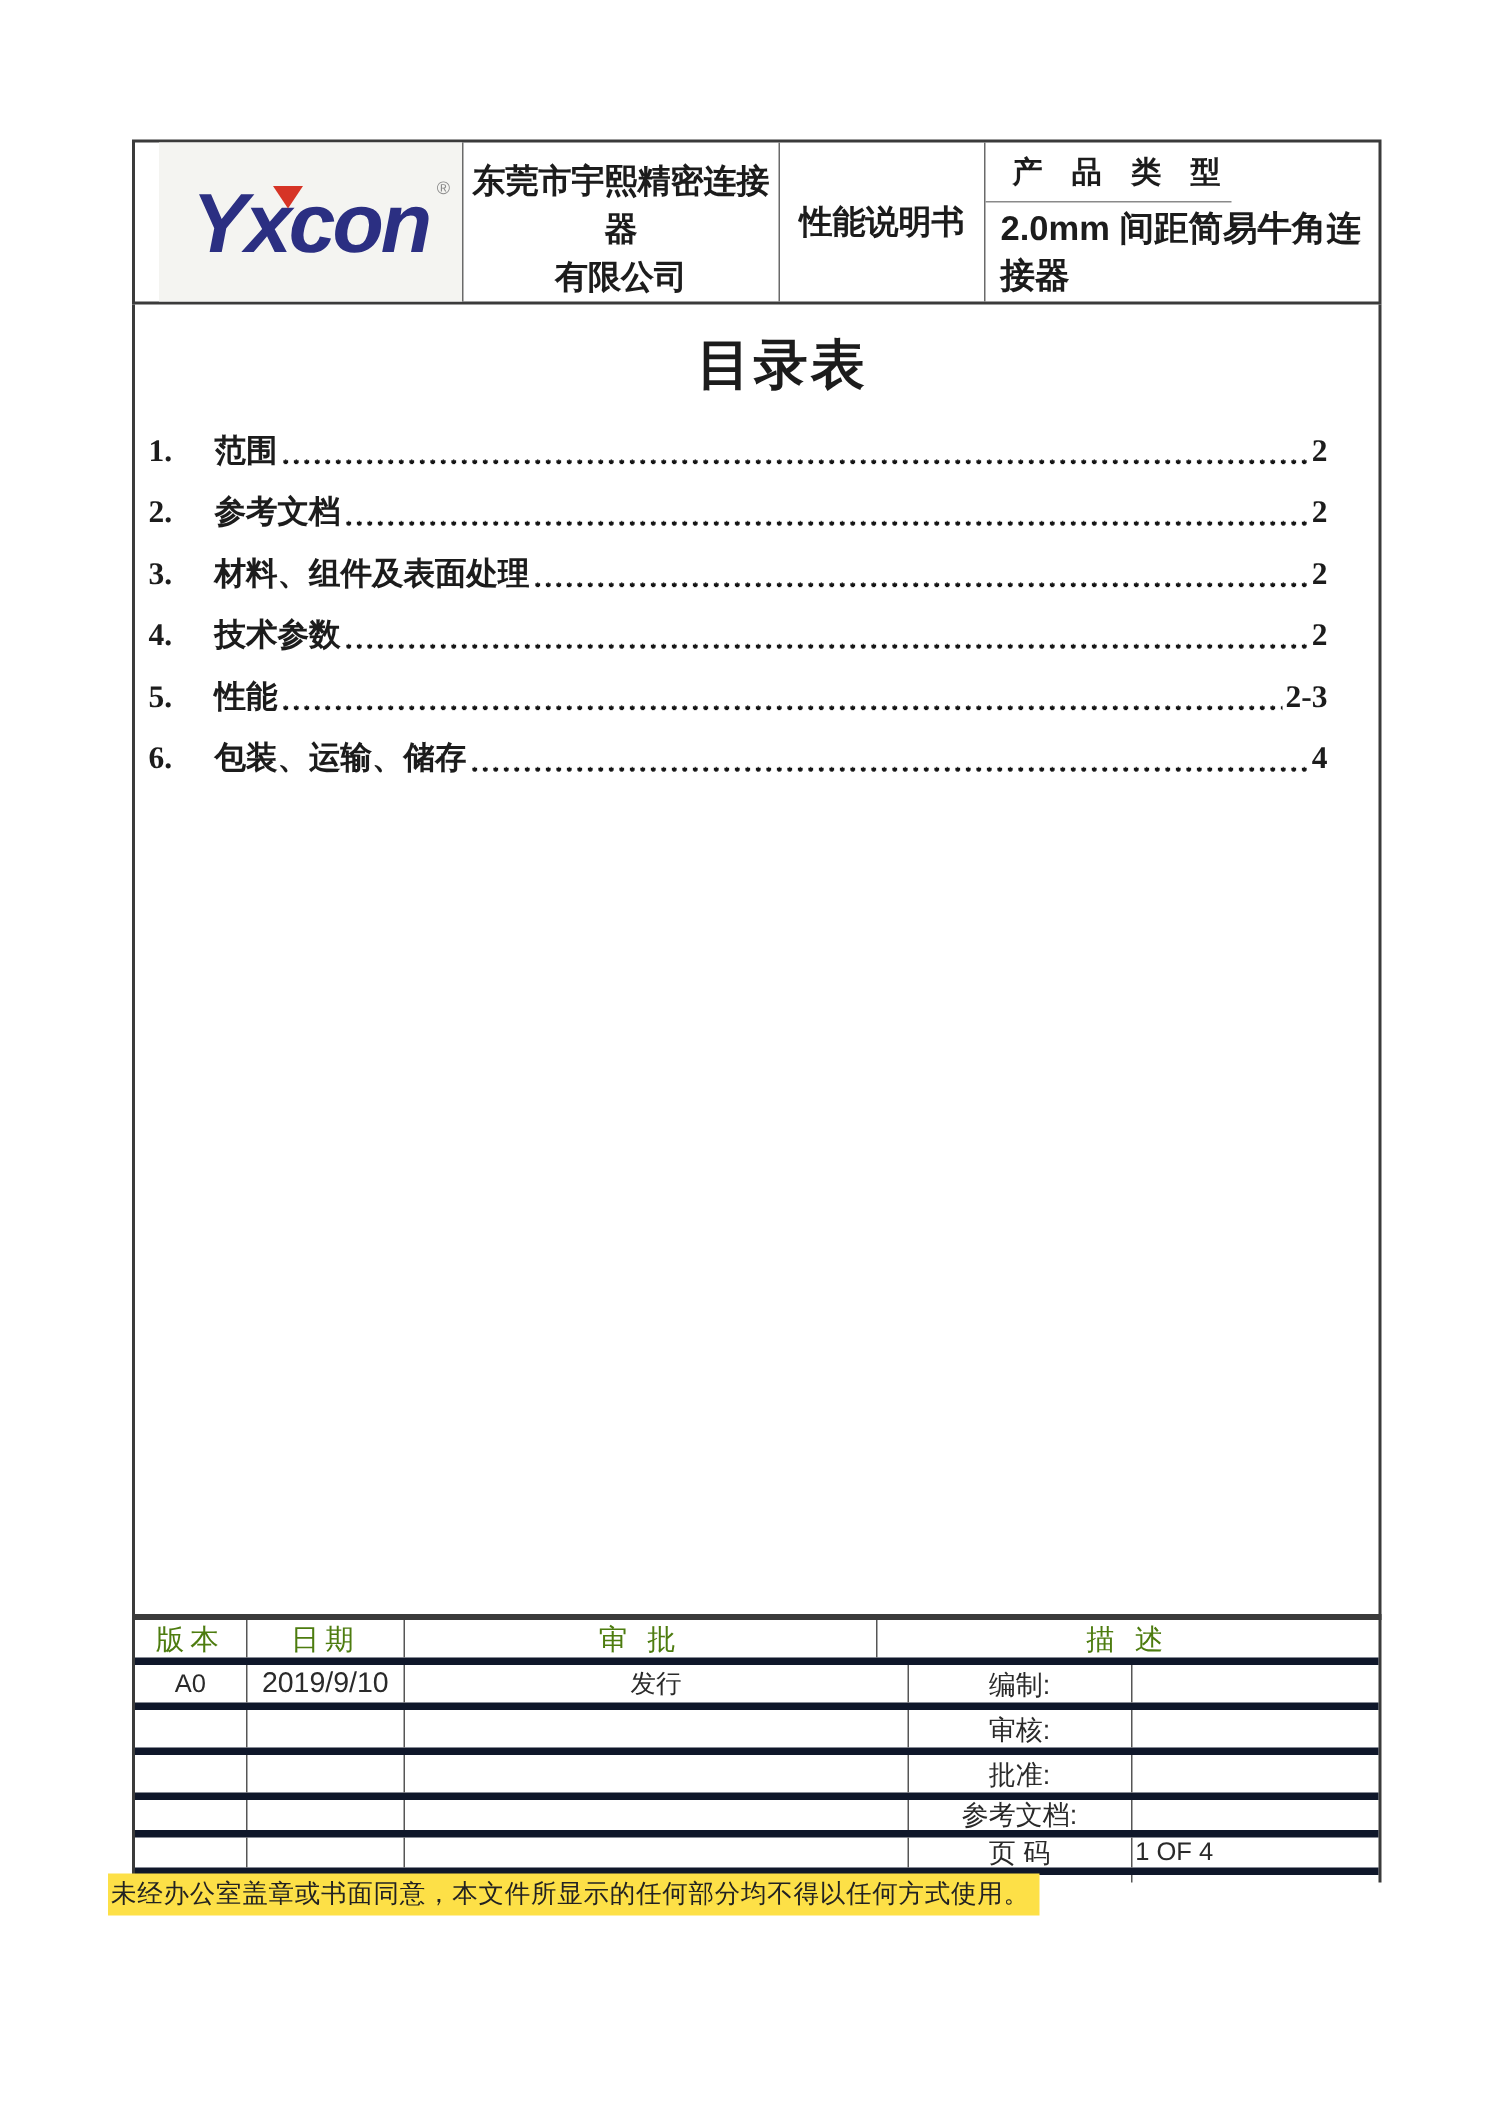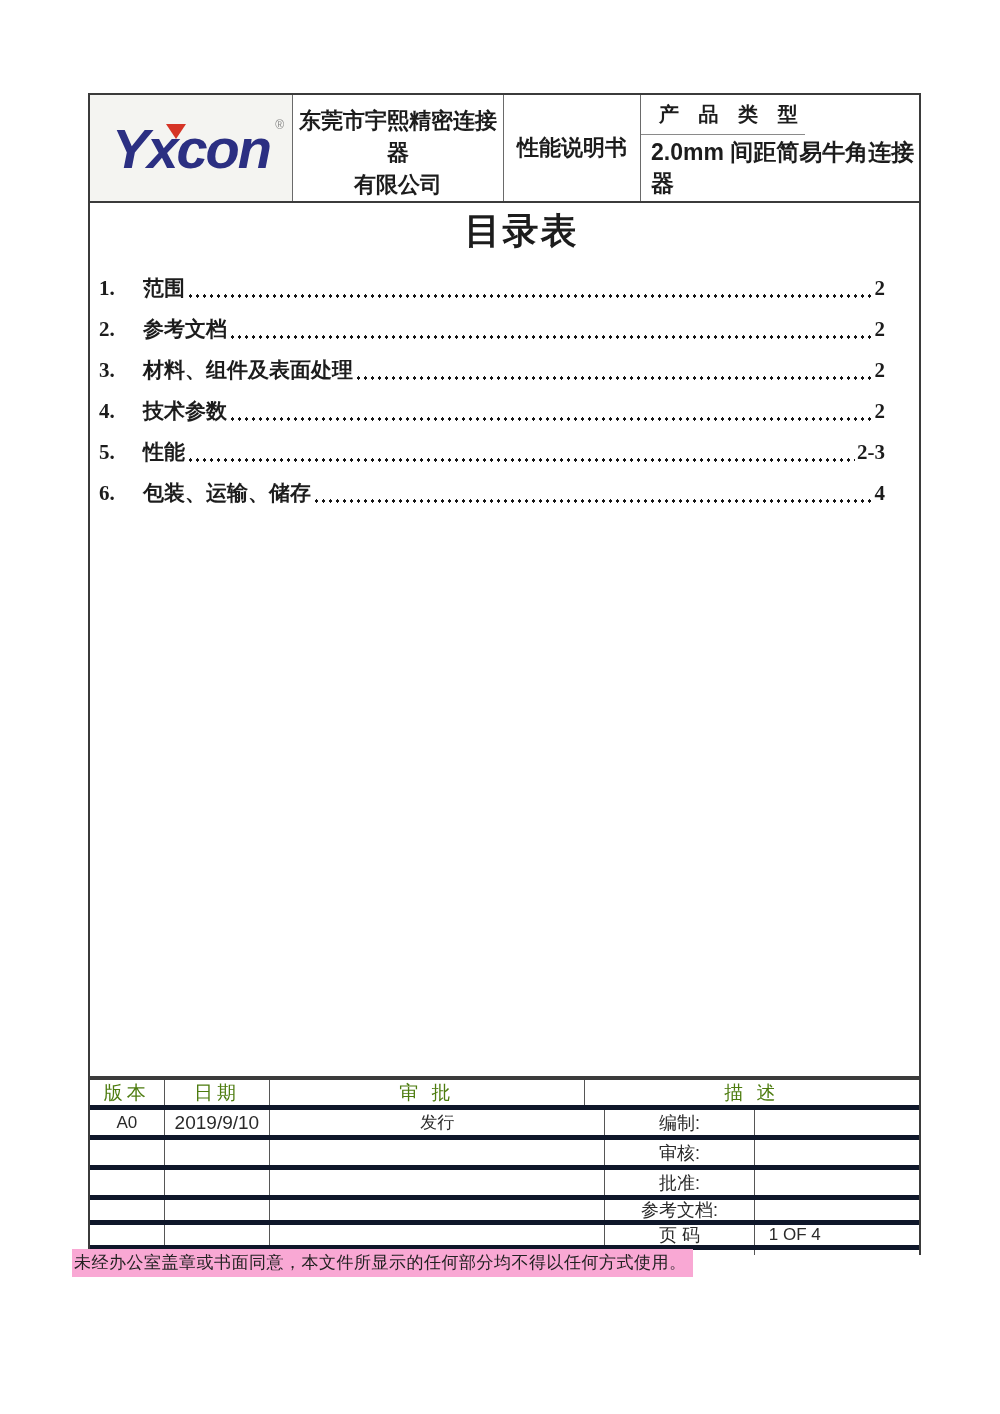--- a/index.html
+++ b/index.html
@@ -7,21 +7,21 @@
   body {
     width:1000px; height:1414px; position:relative; overflow:hidden;
     font-family:"Liberation Sans","DejaVu Sans",sans-serif;
     color:#1c1c1c;
   }
   .page { position:absolute; inset:0; background:#ffffff; }
 
   
   .header-table {
     position:absolute; left:88px; top:93px; width:833px; height:110px;
-    border:2px solid #3b3b3b; display:flex;
+    border:2px solid #3b3b3b; display:flex;padding-left:16px;
   }
   .ht-cell { border-left:1px solid #6a6a6a; display:flex; align-items:center; justify-content:center; }
   .ht-cell:first-child { border-left:none; }
   .ht-logo { width:202px; background:#f4f4f1; position:relative; }
   .ht-company { width:211px; flex-direction:column; font-weight:bold; font-size:22px; line-height:1.45; text-align:center;justify-content:flex-end; }
   .ht-doctype { width:137px; font-weight:bold; font-size:22px; }
   .ht-product { flex:1; flex-direction:column; align-items:flex-start; justify-content:flex-start; }
   .ht-product-top {
     height:40px; border-bottom:1px solid #8a8a8a; display:flex; align-items:center;
     padding-left:18px; font-weight:bold; font-size:20px; letter-spacing:7px;
@@ -44,21 +44,21 @@
     border-top:15px solid #d63426;
   }
   .logo-reg { position:absolute; right:-14px; top:2px; font-size:12px; font-style:normal; color:#8a8a8a; font-weight:normal; }
 
   
   .toc-box {
     position:absolute; left:88px; top:203px; width:833px; height:875px;
     border:2px solid #3b3b3b; border-top:none;
   }
   .toc-title {
-    margin-top:4px; text-align:center; font-size:36px; font-weight:bold;
+    margin-top:16px; text-align:center; font-size:36px; font-weight:bold;
     font-family:"Liberation Serif","DejaVu Serif",serif; letter-spacing:2px;padding-left:34px;
   }
   .toc-list { margin-top:6px; }
   .toc-row {
     display:flex; align-items:baseline; height:41px;
     padding:12px 34px 0 9px;
     font-family:"Liberation Serif","DejaVu Serif",serif;
     font-weight:bold; font-size:21px;
   }
   .toc-num { width:44px; }
@@ -80,34 +80,34 @@
   .rev-row + .rev-row { border-top:5px solid #0f172a; }
   .rev-cell {
     border-left:1px solid #565656; display:flex; align-items:center; justify-content:center;
     overflow:hidden; white-space:nowrap;
   }
   .rev-cell:first-child { border-left:none; }
   .c-ver   { width:74px; }
   .c-date  { width:106px; font-size:19px; }
   .c-desc  { width:337px; }
   .c-alab  { width:150px; font-size:18px; }
-  .c-aval  { width:166px; justify-content:flex-start; padding-left:14px; }
+  .c-aval  { width:166px; justify-content:flex-start; padding-left:2px; }
   .c-appr  { width:316px; font-size:19px; letter-spacing:4px; }
   .hd      { font-size:19px; letter-spacing:4px; color:#4d7c0f; }
   .h-head  { height:25px; }
   .h-row   { height:30px; }
   .h-row-sm{ height:25px; }
   .h-stub  { height:10px; }
   .rev-row.stub .rev-cell { border-left:1px solid #565656; }
   .rev-row.stub .rev-cell:first-child { border-left:none; }
 
   
   .footer-note {
     position:absolute; left:72px; top:1249px;
-    background:#f9a8d4; padding:2px 6px 3px 2px;
+    background:#fde047; padding:2px 6px 3px 2px;
     font-size:17px; color:#222222; letter-spacing:0.5px;
   }
 </style>
 </head>
 <body>
 
 <div class="page">
 
   <div class="header-table">
     <div class="ht-cell ht-logo">

